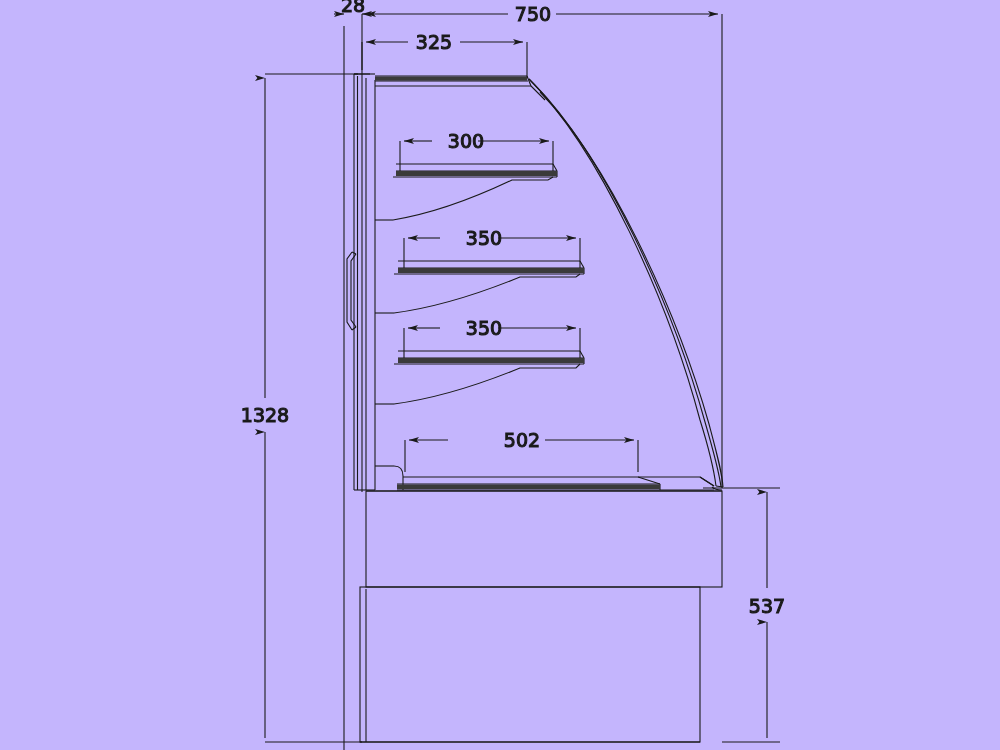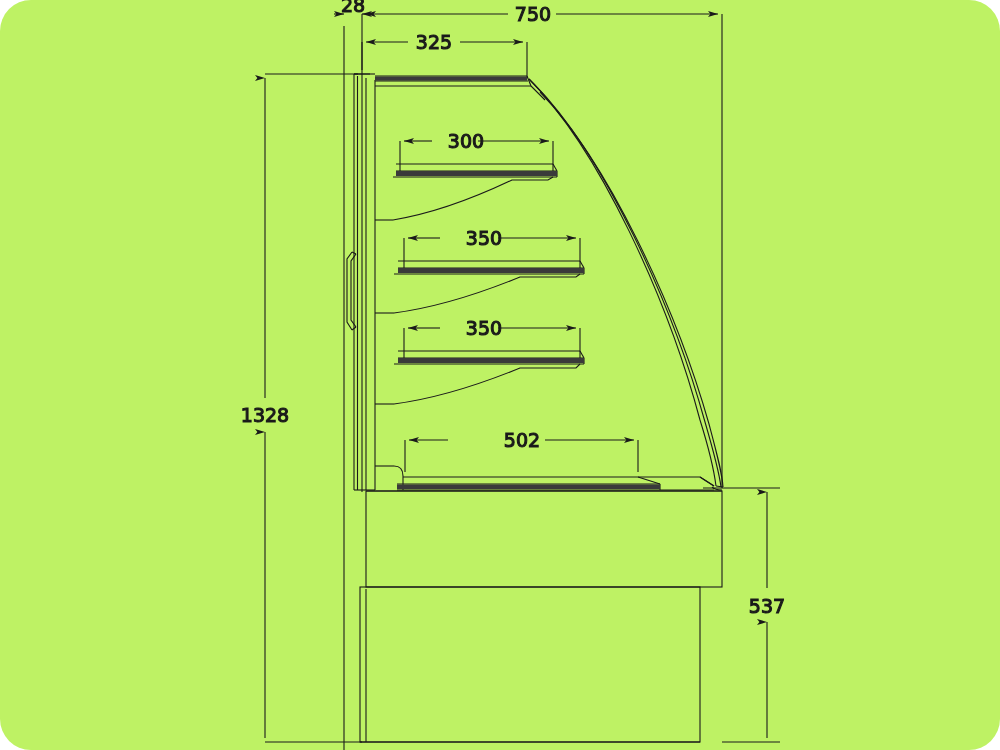--- a/index.html
+++ b/index.html
@@ -1,18 +1,18 @@
 <!DOCTYPE html>
 <html><head>
 <meta charset="utf-8">
 <style>
   html,body{margin:0;padding:0;background:#ffffff;}
   body{width:1000px;height:750px;overflow:hidden;
        font-family:"DejaVu Sans","Liberation Sans",sans-serif;}
-  #stage{position:relative;width:1000px;height:750px;background:#bef264;border-radius:31px;}
+  #stage{position:relative;width:1000px;height:750px;background:#c4b5fd;}
   svg{display:block;}
   .dimtext{font-family:"DejaVu Sans","Liberation Sans",sans-serif;
            font-size:19px;fill:#1a1a1a;}
   .dimtext.anchor-mid{text-anchor:middle;}
 </style>
 </head>
 <body>
 
 <div id="stage">
 <svg width="1000" height="750" viewBox="0 0 1000 750">

